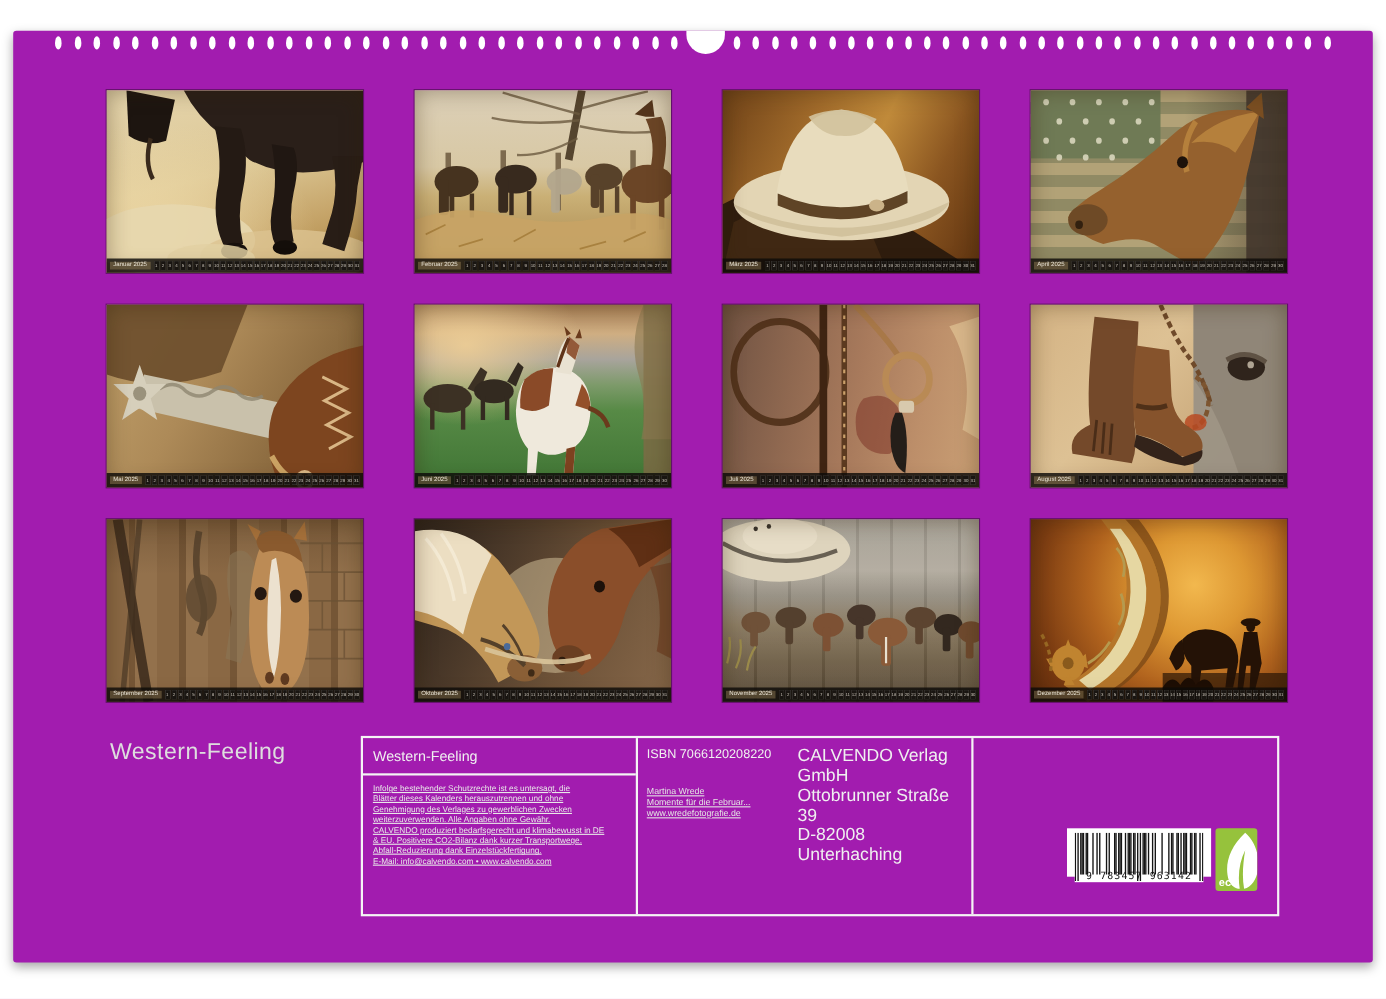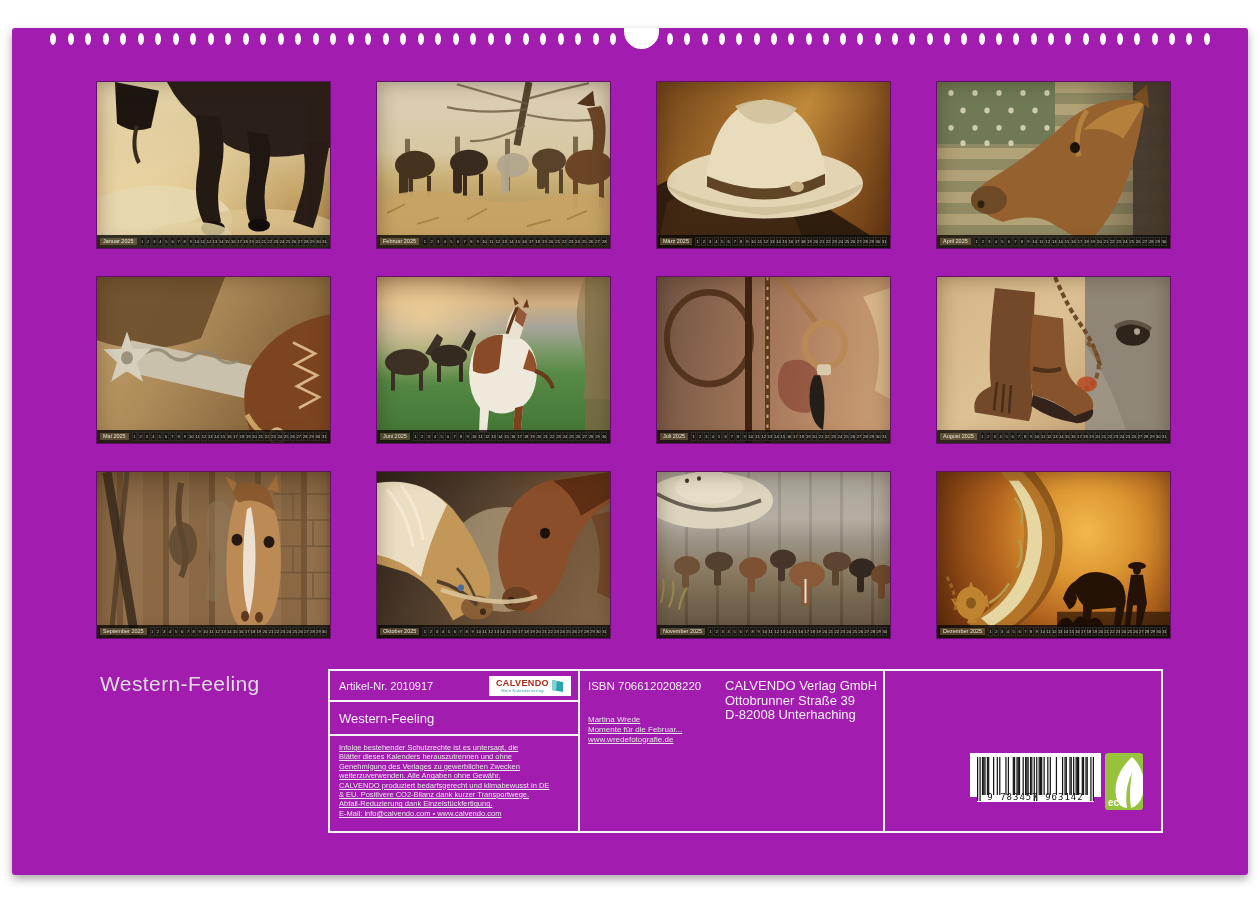--- a/index.html
+++ b/index.html
@@ -54,21 +54,21 @@
   .col-left{width:250px;border-right:2px solid #f5f5f5;display:flex;flex-direction:column;box-sizing:border-box;}
   .row-artikel{height:31px;border-bottom:2px solid #f5f5f5;display:flex;align-items:center;
                justify-content:space-between;padding:0 7px 0 9px;box-sizing:border-box;}
   .artikel-label{font-size:11px;color:#f0f0f0;}
   .row-title{height:34px;border-bottom:2px solid #f5f5f5;display:flex;align-items:center;
              padding:0 9px;box-sizing:border-box;font-size:13px;color:#f0f0f0;}
   .row-legal{flex:1;padding:7px 9px;font-size:7.5px;line-height:1.25;color:#e8e8e8;
              white-space:pre;overflow:hidden;text-decoration:underline;}
   .col-mid{flex:1;position:relative;}
   .isbn{position:absolute;left:8px;top:9px;font-size:11.5px;color:#f0f0f0;}
-  .publisher{position:absolute;left:145px;top:8px;font-size:13px;line-height:1.13;color:#f0f0f0;}
+  .publisher{position:absolute;left:145px;top:8px;font-size:16px;line-height:1.13;color:#f0f0f0;}
   .author{position:absolute;left:8px;top:44px;font-size:8px;line-height:1.22;color:#e4e4e4;text-decoration:underline;}
   .col-right{width:278px;border-left:2px solid #f5f5f5;position:relative;box-sizing:border-box;}
   .cal-logo{width:82px;height:20px;background:#fff;display:flex;align-items:center;
             justify-content:center;gap:2px;padding:1px 2px;box-sizing:border-box;}
   .cal-word{display:flex;flex-direction:column;line-height:1;align-items:center;}
   .cal-brand{font-size:9px;font-weight:bold;color:#a8291b;letter-spacing:.4px;}
   .cal-tag{font-size:4px;color:#2b9aa3;letter-spacing:.3px;margin-top:1px;}
   .barcode-box{position:absolute;left:85px;top:82px;width:131px;height:44px;background:#fff;
                box-sizing:border-box;padding:4px 7px 0;}
   .barcode-bars-svg{display:block;width:117px;height:44px;}
@@ -894,33 +894,20 @@
           </span>
       </div>
     </figure>
 
   </div>
 
   <div class="back-title">Western-Feeling</div>
 
   <div class="info-panel">
     <div class="col-left">
-      <div class="row-artikel">
-        <span class="artikel-label">Artikel-Nr. 2010917</span>
-        <span class="cal-logo">
-          <span class="cal-word">
-            <span class="cal-brand">CALVENDO</span>
-            <span class="cal-tag">Mein Kalenderverlag</span>
-          </span>
-          <svg width="13" height="14">
-            <path d="M1,1 L12,3 12,13 1,11 Z" fill="#2ba3ac"></path>
-            <path d="M1,1 L6,2 5,12 1,11 Z" fill="#7fd0d4"></path>
-          </svg>
-        </span>
-      </div>
       <div class="row-title">Western-Feeling</div>
       <div class="row-legal">Infolge bestehender Schutzrechte ist es untersagt, die
 Blätter dieses Kalenders herauszutrennen und ohne
 Genehmigung des Verlages zu gewerblichen Zwecken
 weiterzuverwenden. Alle Angaben ohne Gewähr.
 CALVENDO produziert bedarfsgerecht und klimabewusst in DE
 &amp; EU. Positivere CO2-Bilanz dank kurzer Transportwege.
 Abfall-Reduzierung dank Einzelstückfertigung.
 E-Mail: info@calvendo.com • www.calvendo.com</div>
     </div>

